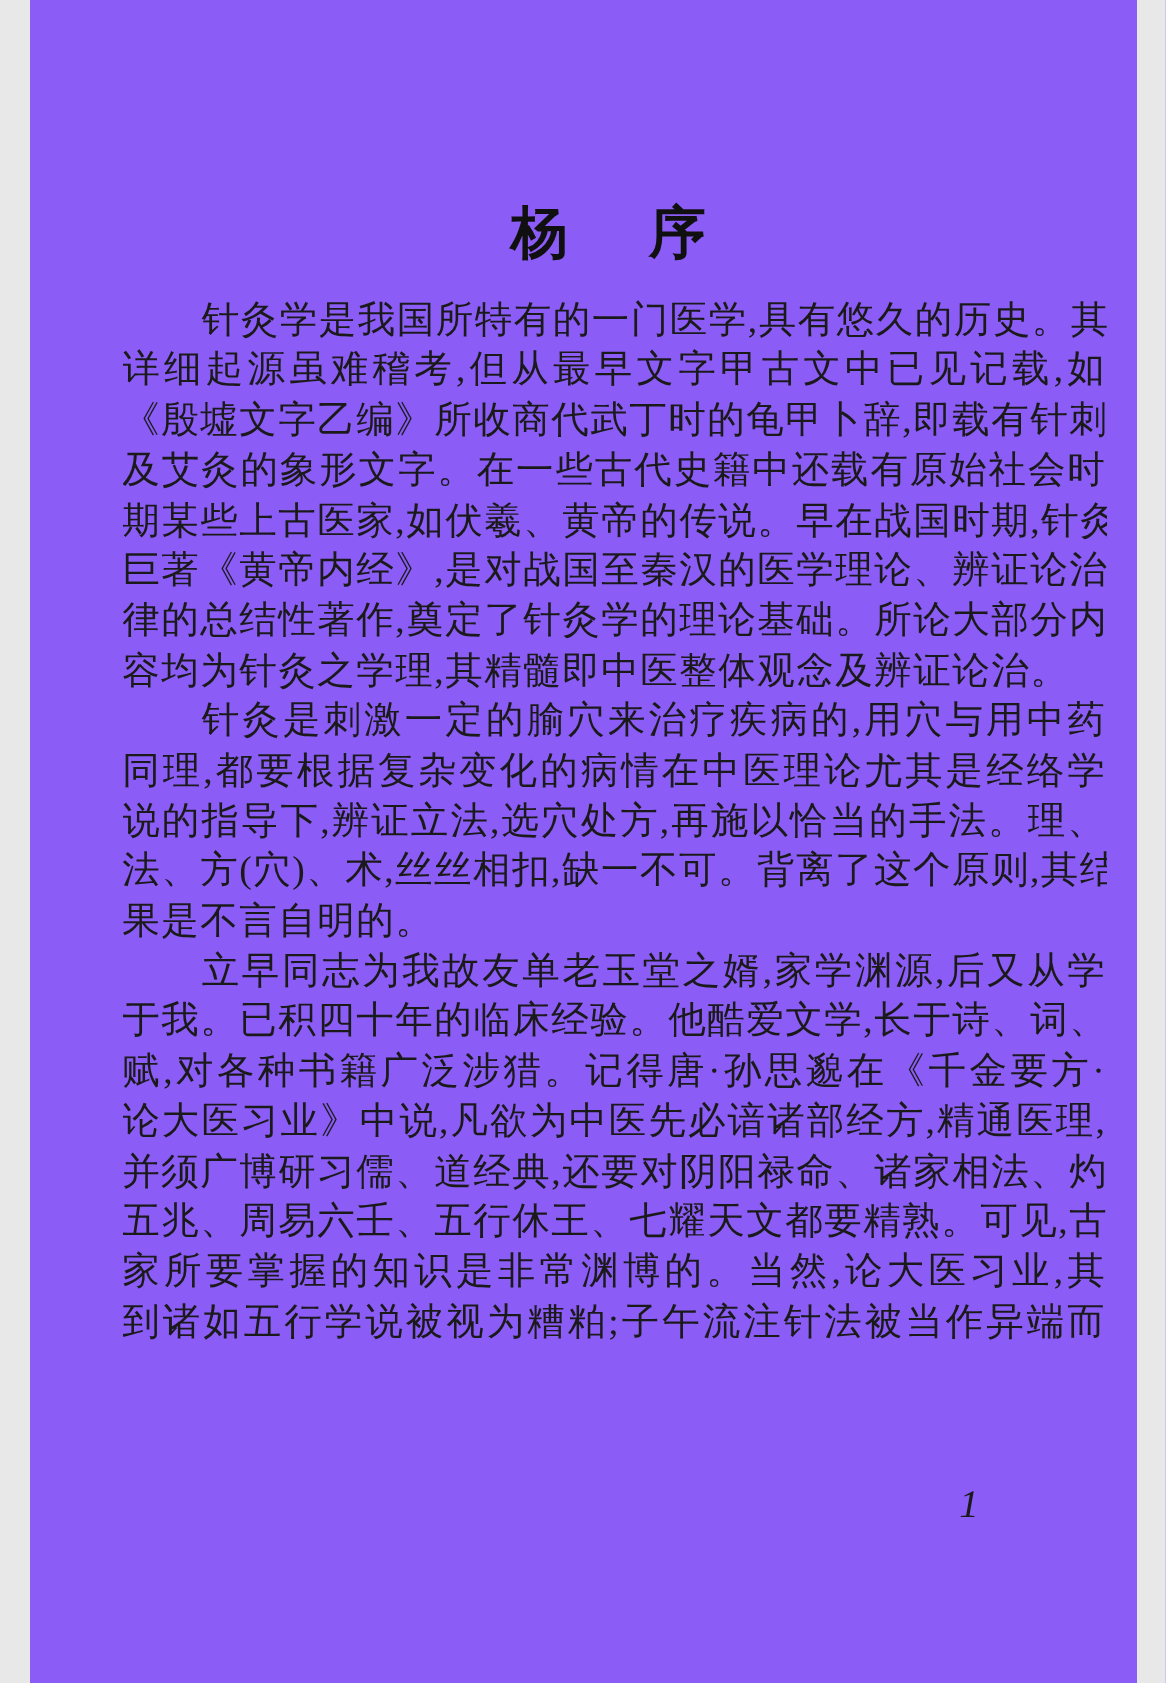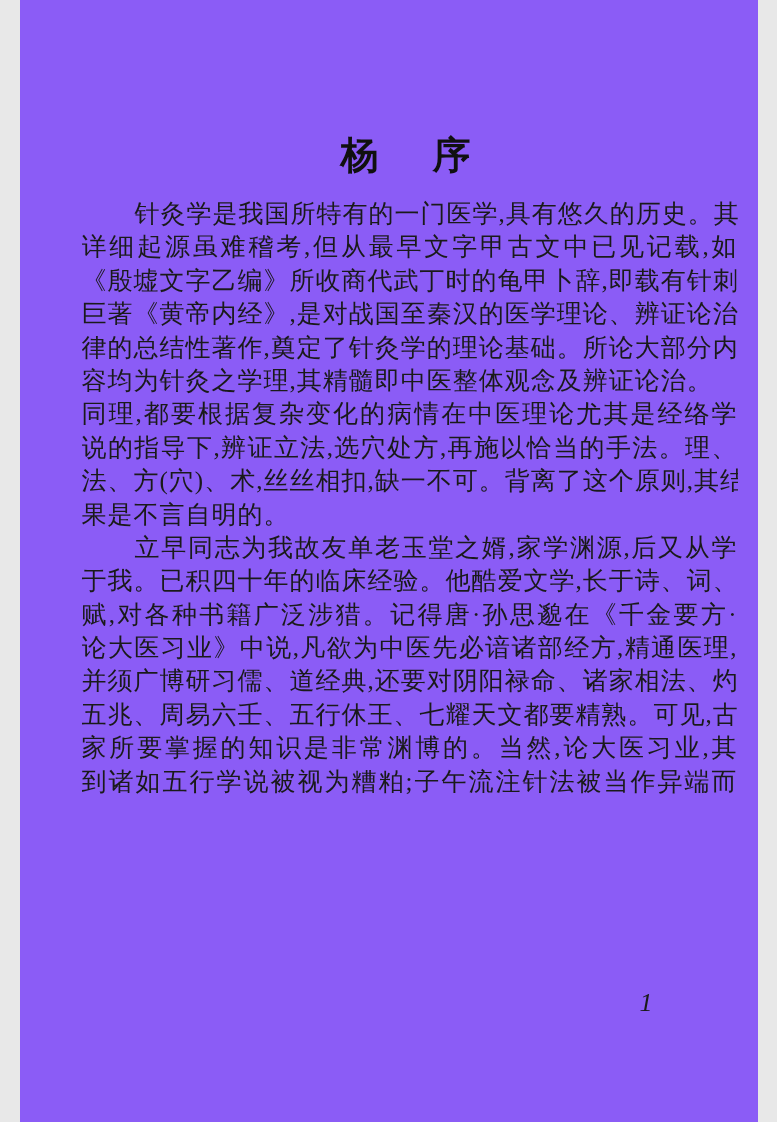--- a/index.html
+++ b/index.html
@@ -73,25 +73,28 @@
 <body>
 
 <div class="page">
   <div class="title">杨　序</div>
 
   <div class="text-body">
       <div class="para">
         <div class="line indent">针灸学是我国所特有的一门医学,具有悠久的历史。其</div>
         <div class="line">详细起源虽难稽考,但从最早文字甲古文中已见记载,如</div>
         <div class="line">《殷墟文字乙编》所收商代武丁时的龟甲卜辞,即载有针刺</div>
+        <div class="line">及艾灸的象形文字。在一些古代史籍中还载有原始社会时</div>
+        <div class="line">期某些上古医家,如伏羲、黄帝的传说。早在战国时期,针灸</div>
         <div class="line">巨著《黄帝内经》,是对战国至秦汉的医学理论、辨证论治规</div>
         <div class="line">律的总结性著作,奠定了针灸学的理论基础。所论大部分内</div>
         <div class="line end">容均为针灸之学理,其精髓即中医整体观念及辨证论治。</div>
       </div>
       <div class="para">
+        <div class="line indent">针灸是刺激一定的腧穴来治疗疾病的,用穴与用中药</div>
         <div class="line">同理,都要根据复杂变化的病情在中医理论尤其是经络学</div>
         <div class="line">说的指导下,辨证立法,选穴处方,再施以恰当的手法。理、</div>
         <div class="line">法、方(穴)、术,丝丝相扣,缺一不可。背离了这个原则,其结</div>
         <div class="line end">果是不言自明的。</div>
       </div>
       <div class="para">
         <div class="line indent">立早同志为我故友单老玉堂之婿,家学渊源,后又从学</div>
         <div class="line">于我。已积四十年的临床经验。他酷爱文学,长于诗、词、歌</div>
         <div class="line">赋,对各种书籍广泛涉猎。记得唐·孙思邈在《千金要方·</div>
         <div class="line">论大医习业》中说,凡欲为中医先必谙诸部经方,精通医理,</div>

